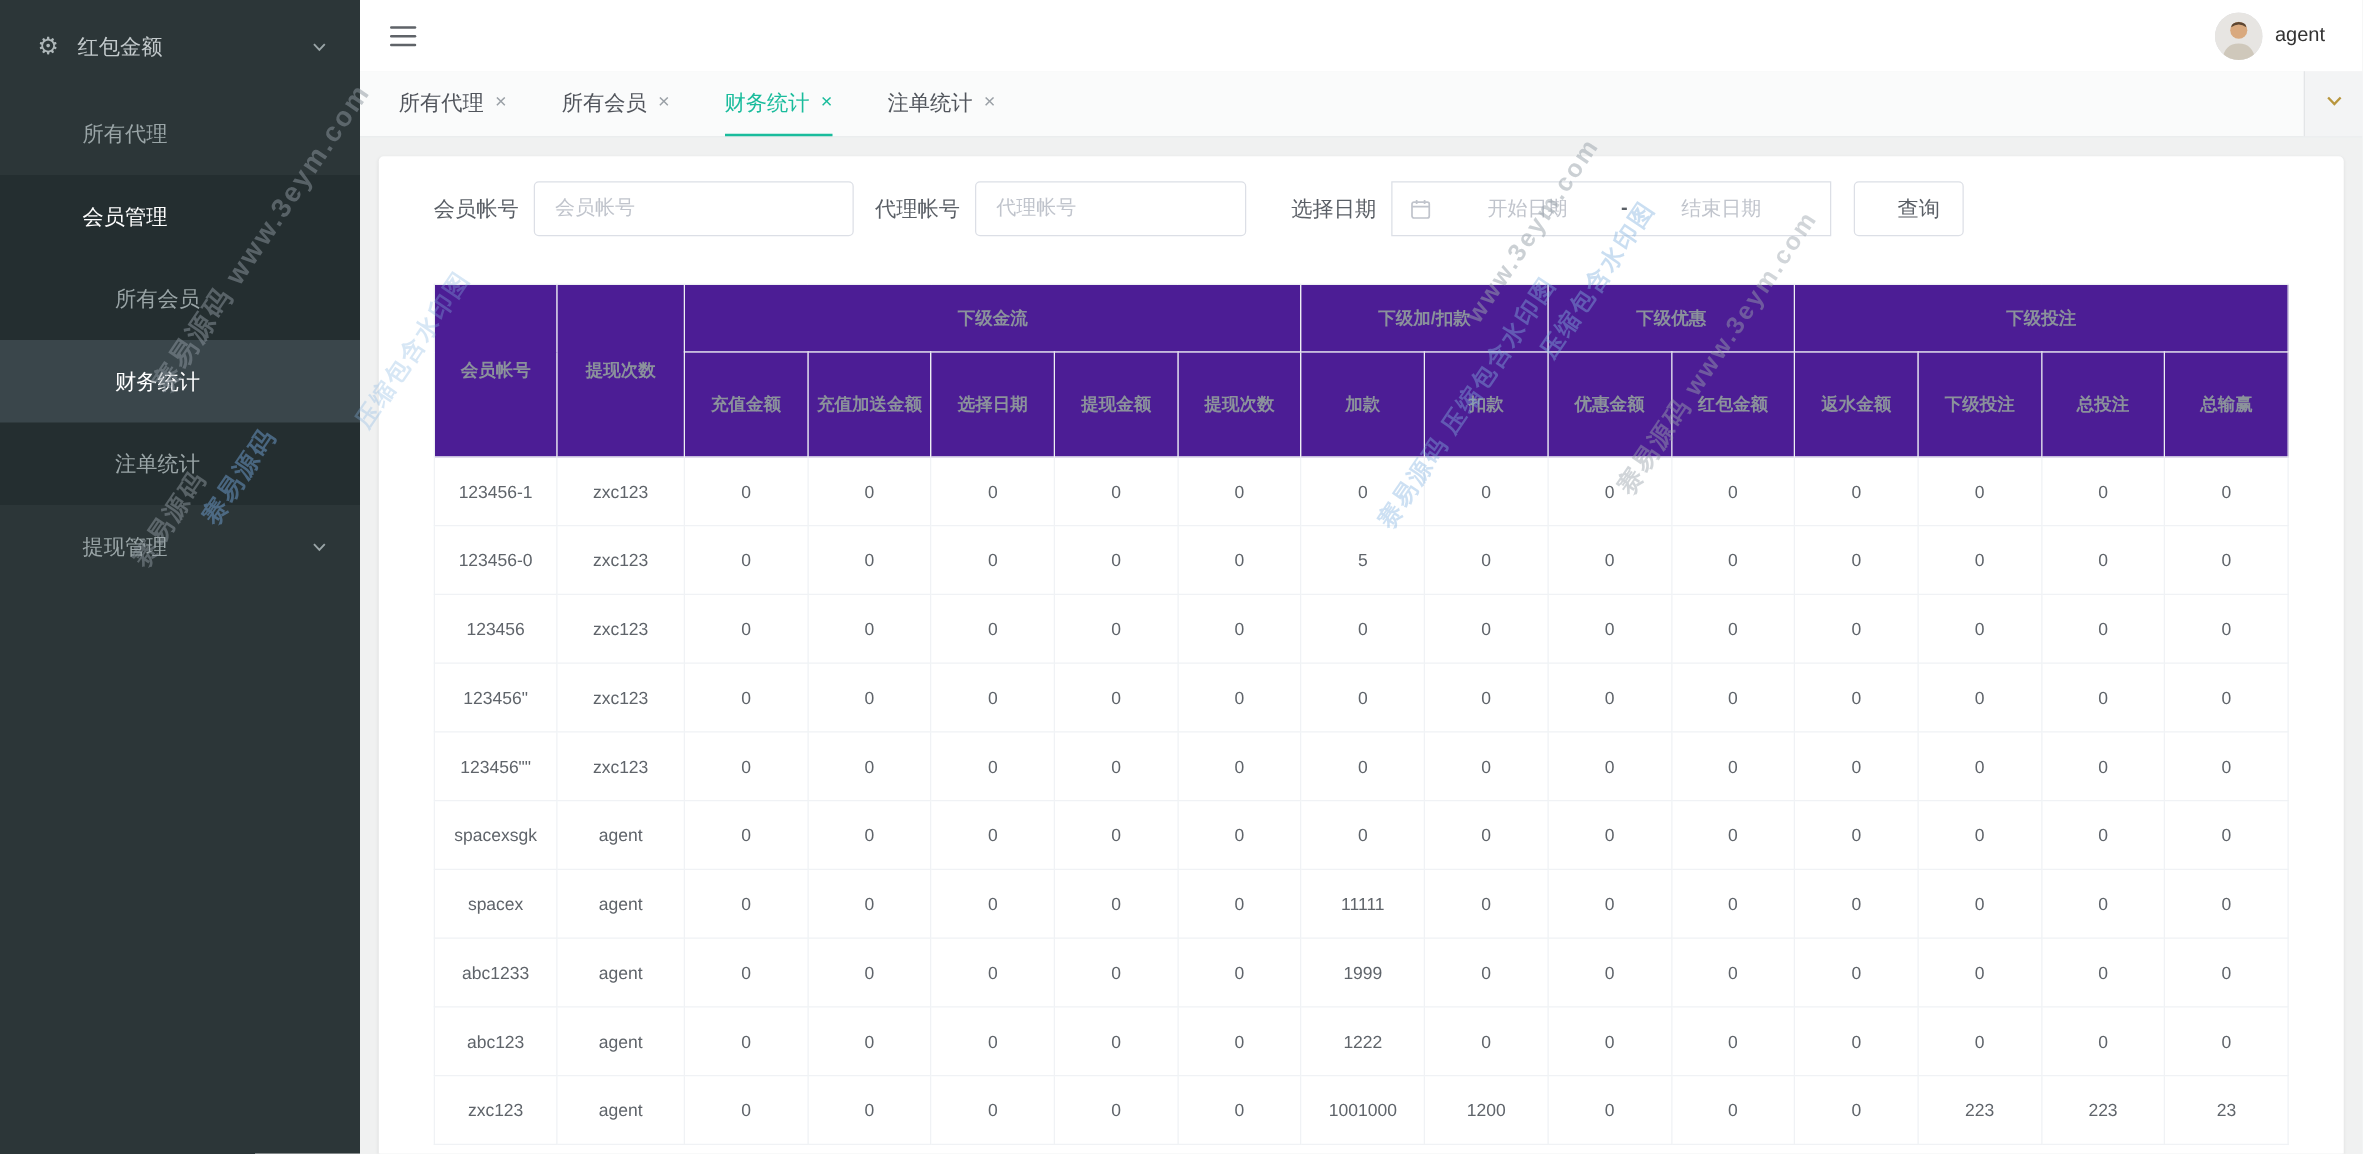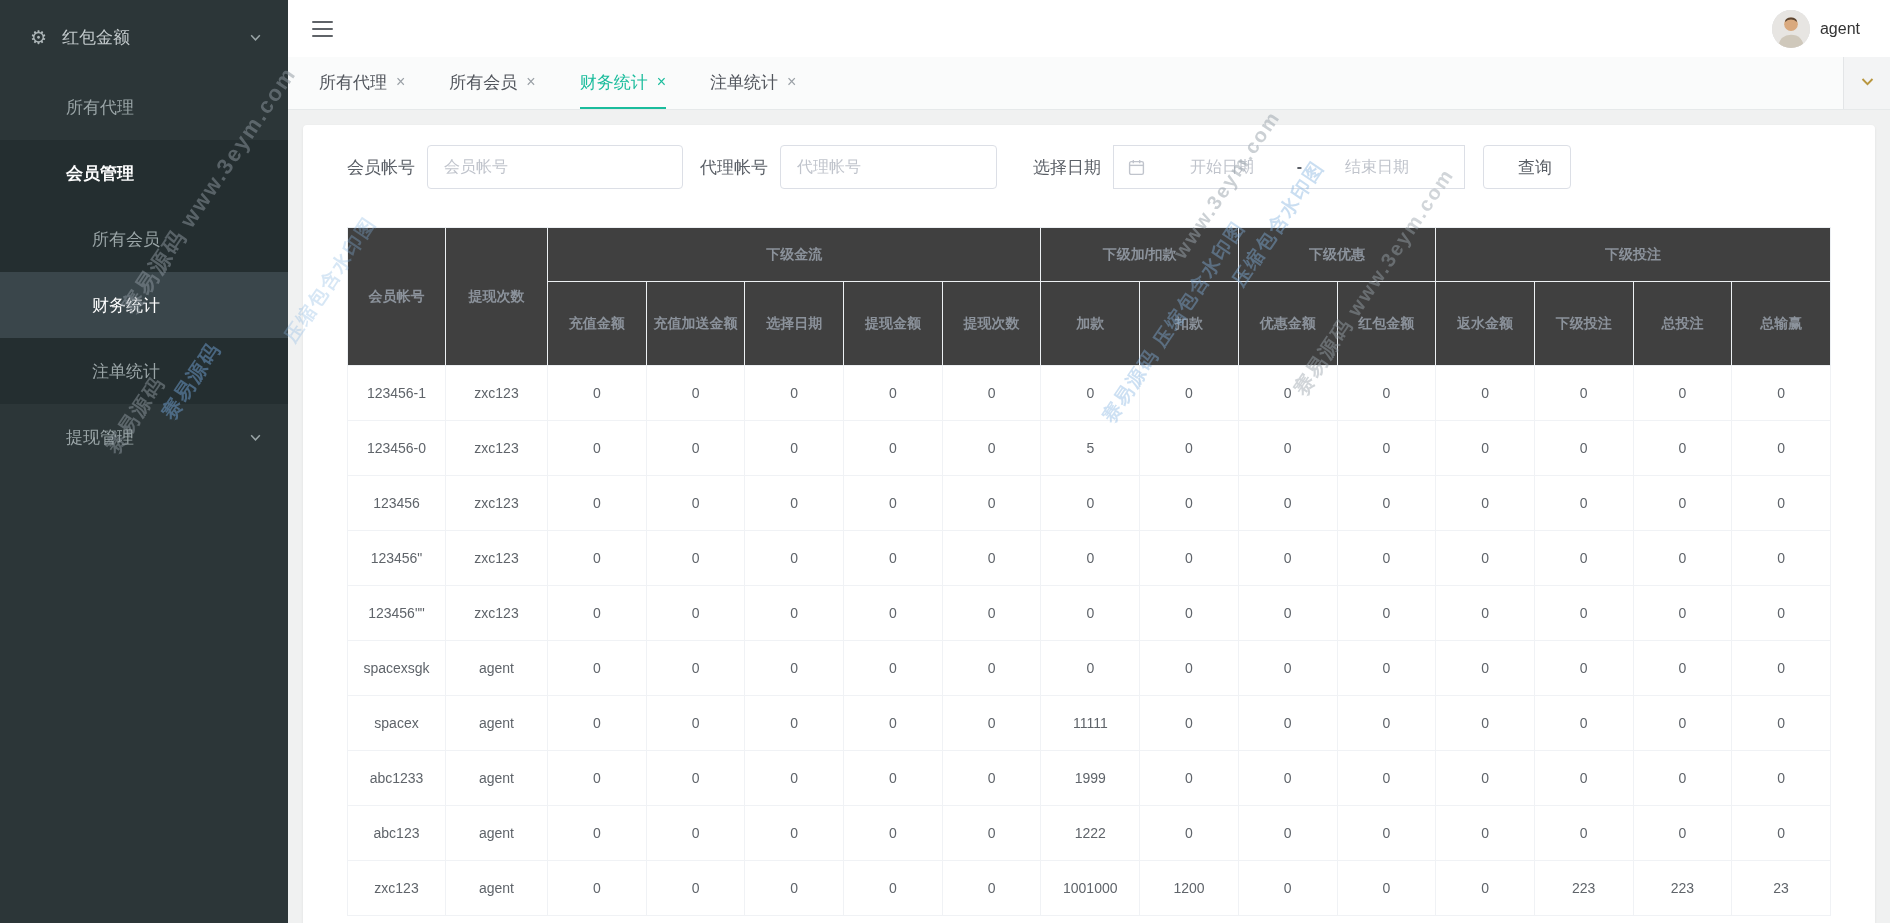--- a/index.html
+++ b/index.html
@@ -11,21 +11,21 @@
   
   .sidebar { width:288px; height:100%; background:#2c3638; flex:0 0 288px; position:relative; z-index:2; }
   .logo { height:57px; background:var(--accent); color:#fff; font-size:24px; font-weight:bold; display:flex; align-items:center; justify-content:center; letter-spacing:2px; }
   .menu-item { display:flex; align-items:center; color:#9aa5a7; font-size:17px; cursor:pointer; }
   .mi-parent { height:74px; padding:0 26px 0 30px; color:#c3cacc; }
   .mi-parent .gear { font-size:19px; color:#aeb7b9; margin-right:15px; }
   .chev { margin-left:auto; color:#9aa5a7; display:flex; align-items:center; }
   .mi-l1 { height:66px; padding-left:66px; }
   .mi-l1.withchev { padding-right:26px;gap:20px; }
   .menu-block { background:#242e30; }
-  .mi-l1.bright { color:#fefefe;font-weight:bold; }
+  .mi-l1.bright { color:#fefefe; }
   .mi-l2 { height:66px; padding-left:92px; }
   .mi-l2.active { background:#3a464b; color:#ffffff; }
 
   
   .main { flex:1; display:flex; flex-direction:column; min-width:0; }
 
   .topbar { height:57px; background:#fff; display:flex; align-items:center; padding:0 30px 0 24px; }
   .burger { width:21px; display:flex; flex-direction:column; gap:5px; cursor:pointer; }
   .burger i { display:block; height:2px; background:#5f6368; border-radius:1px; }
   .userbox { margin-left:auto; display:flex; align-items:center; gap:10px; cursor:pointer; }
@@ -51,21 +51,21 @@
   .inp-member { width:256px; margin-right:17px; }
   .inp-agent { width:217px; margin-right:36px; }
   .date-box { width:352px; height:44px; border:1px solid #dcdfe6; border-radius:0; display:flex; align-items:center; padding:0 14px; cursor:text; }
   .cal-icon { color:#c0c4cc; display:flex; align-items:center; margin-right:4px; }
   .dph { flex:1; text-align:center; color:#c0c4cc; font-size:16px; }
   .dsep { color:#5a5f66; font-weight:bold; padding:0 2px; }
   .search-btn { width:88px; height:44px; border:1px solid #dcdfe6; border-radius:4px; background:#fff; font-size:17px; color:#5a5f66; margin-left:18px; cursor:pointer; font-family:inherit;padding-left:16px; }
 
   
   table { width:100%; border-collapse:collapse; table-layout:fixed; font-size:14px; }
-  th { background:#404040; color:#8b929b; font-weight:bold; border:1px solid #edf0f3; text-align:center; padding:0 6px; }
+  th { background:#4c1d95; color:#8b929b; font-weight:bold; border:1px solid #edf0f3; text-align:center; padding:0 6px; }
   tr.group-row th { height:54px; }
   tr.sub-row th { height:84px; line-height:1.7; }
   th.span-th { line-height:1.3; }
   td { border:1px solid #f0f2f5; text-align:center; color:#5f646a; height:55px; padding:0 13px; background:#fff; }
   td.mem { word-break:break-all; line-height:1.45; }
 
   
   #watermarks { position:absolute; inset:0; pointer-events:none; z-index:30; }
   .wm { position:absolute; white-space:nowrap; font-weight:bold; transform-origin:left bottom; letter-spacing:2px; }
 </style>

